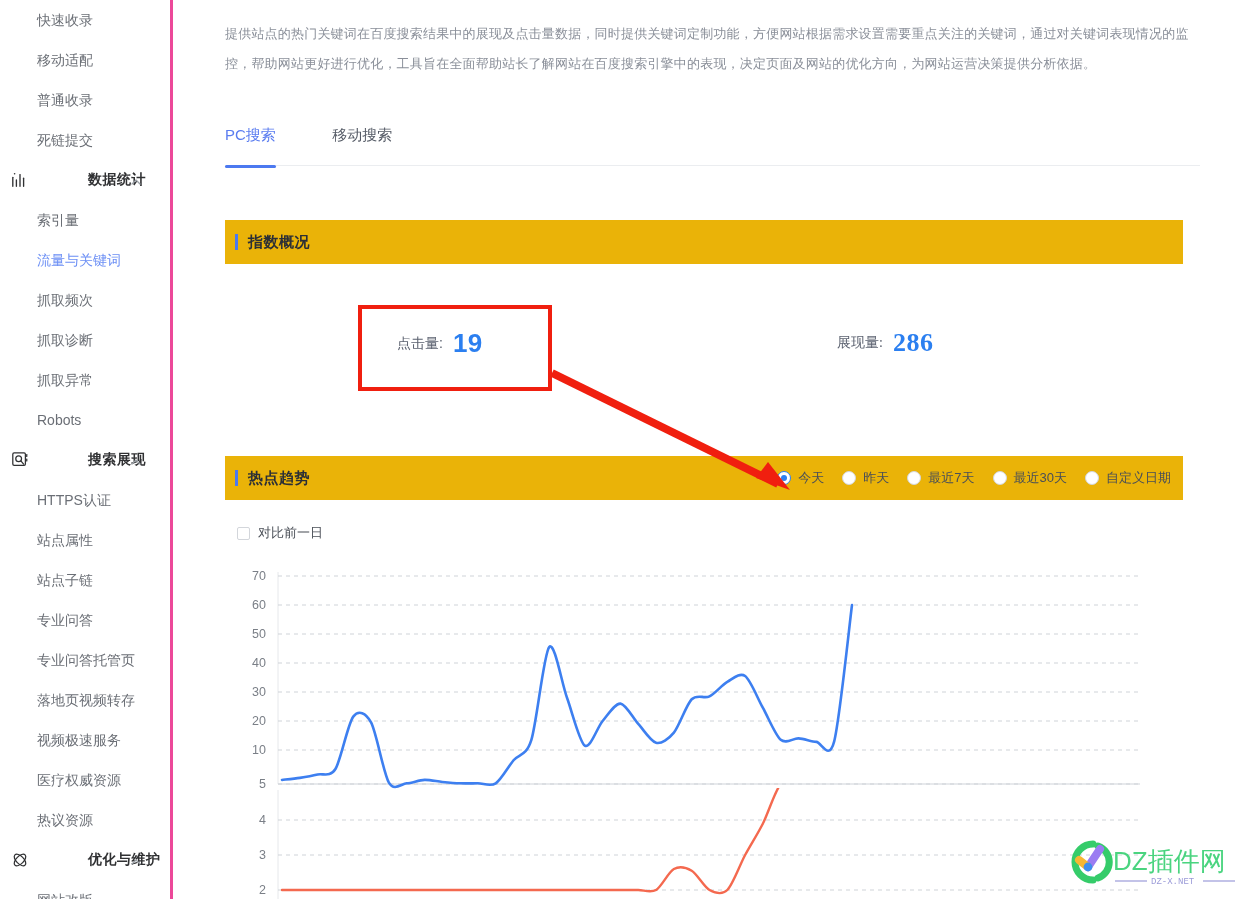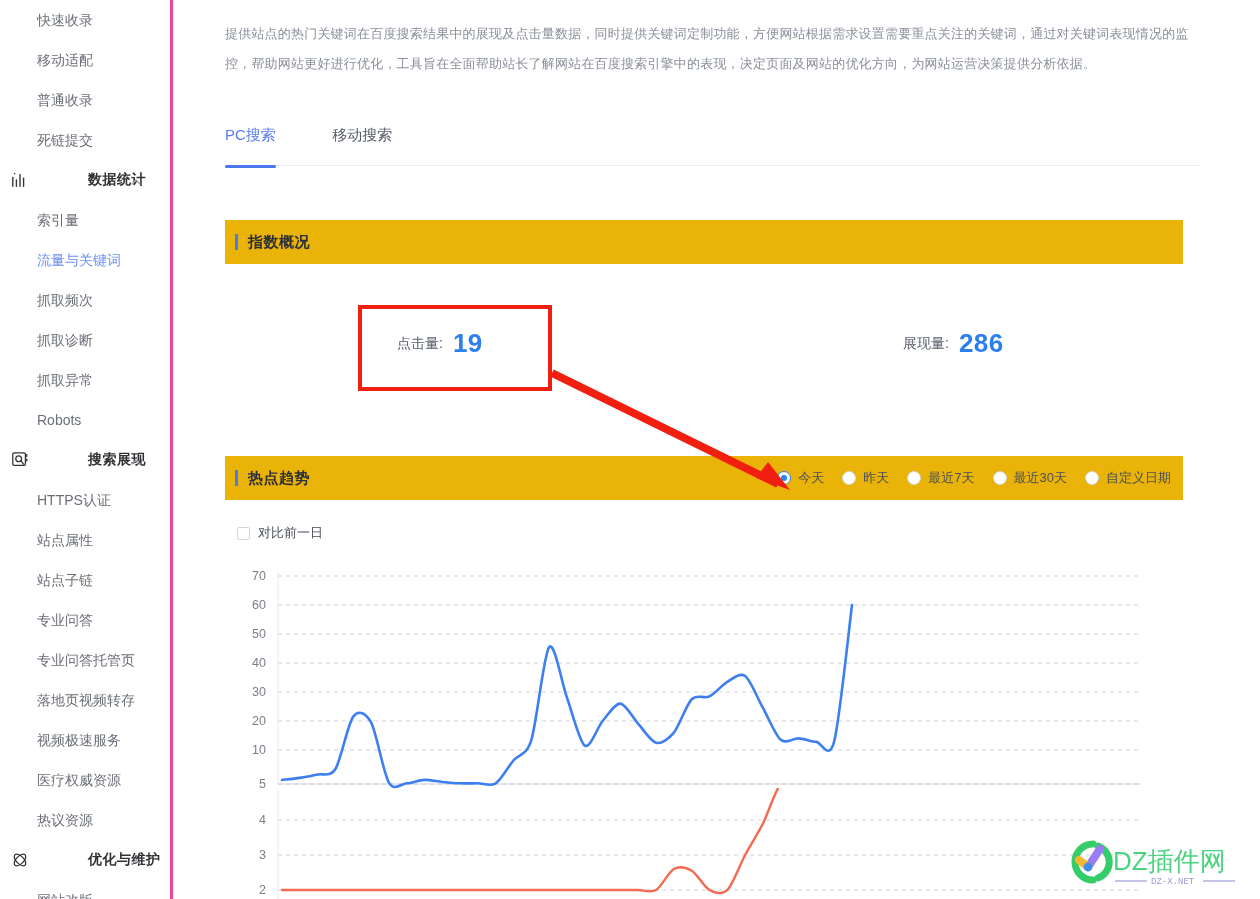--- a/index.html
+++ b/index.html
@@ -167,21 +167,21 @@
     color: #5c6270;
     margin-right: 10px;
   }
   .stat .val {
     font-size: 26px;
     font-weight: bold;
     color: #2b7ff0;
     letter-spacing: .5px;
   }
   #stat-clicks { left: 172px; top: 8px; }
-  #stat-views  { left: 678px; top: 8px; }
+  #stat-views  { left: 612px; top: 8px; font-family: Liberation Serif, serif; }
 
   
   .radio-row {
     position: absolute;
     right: 12px;
     top: 0;
     height: 44px;
     display: flex;
     align-items: center;
   }

